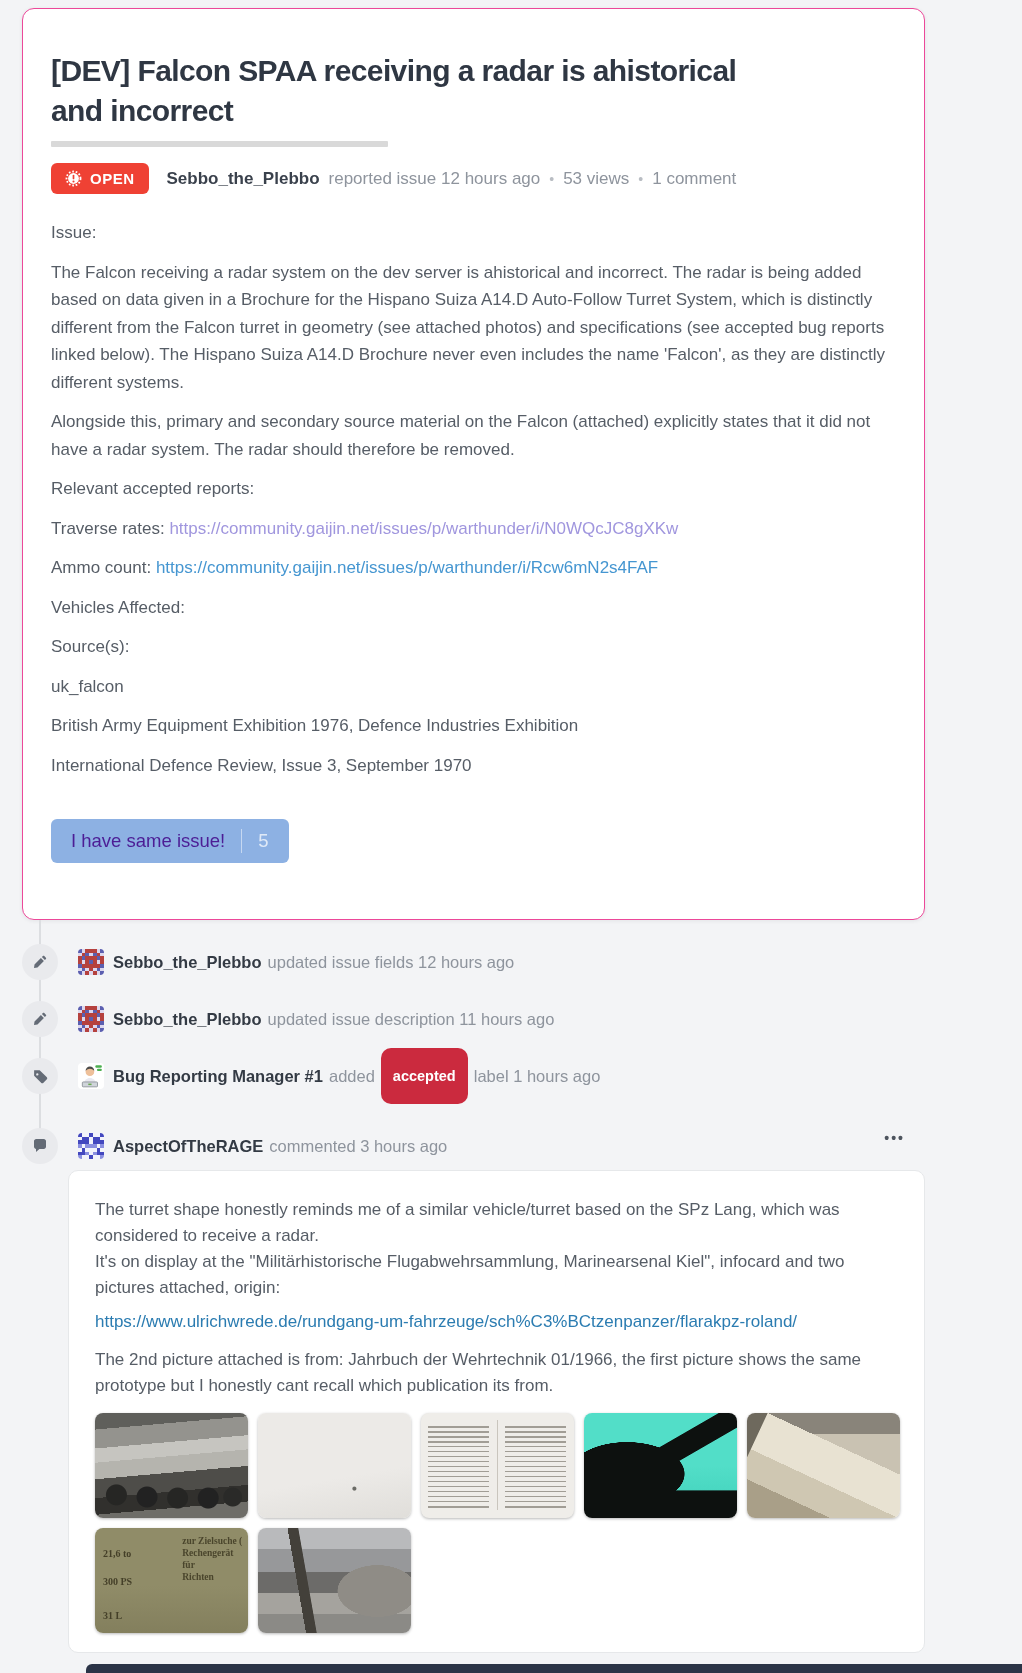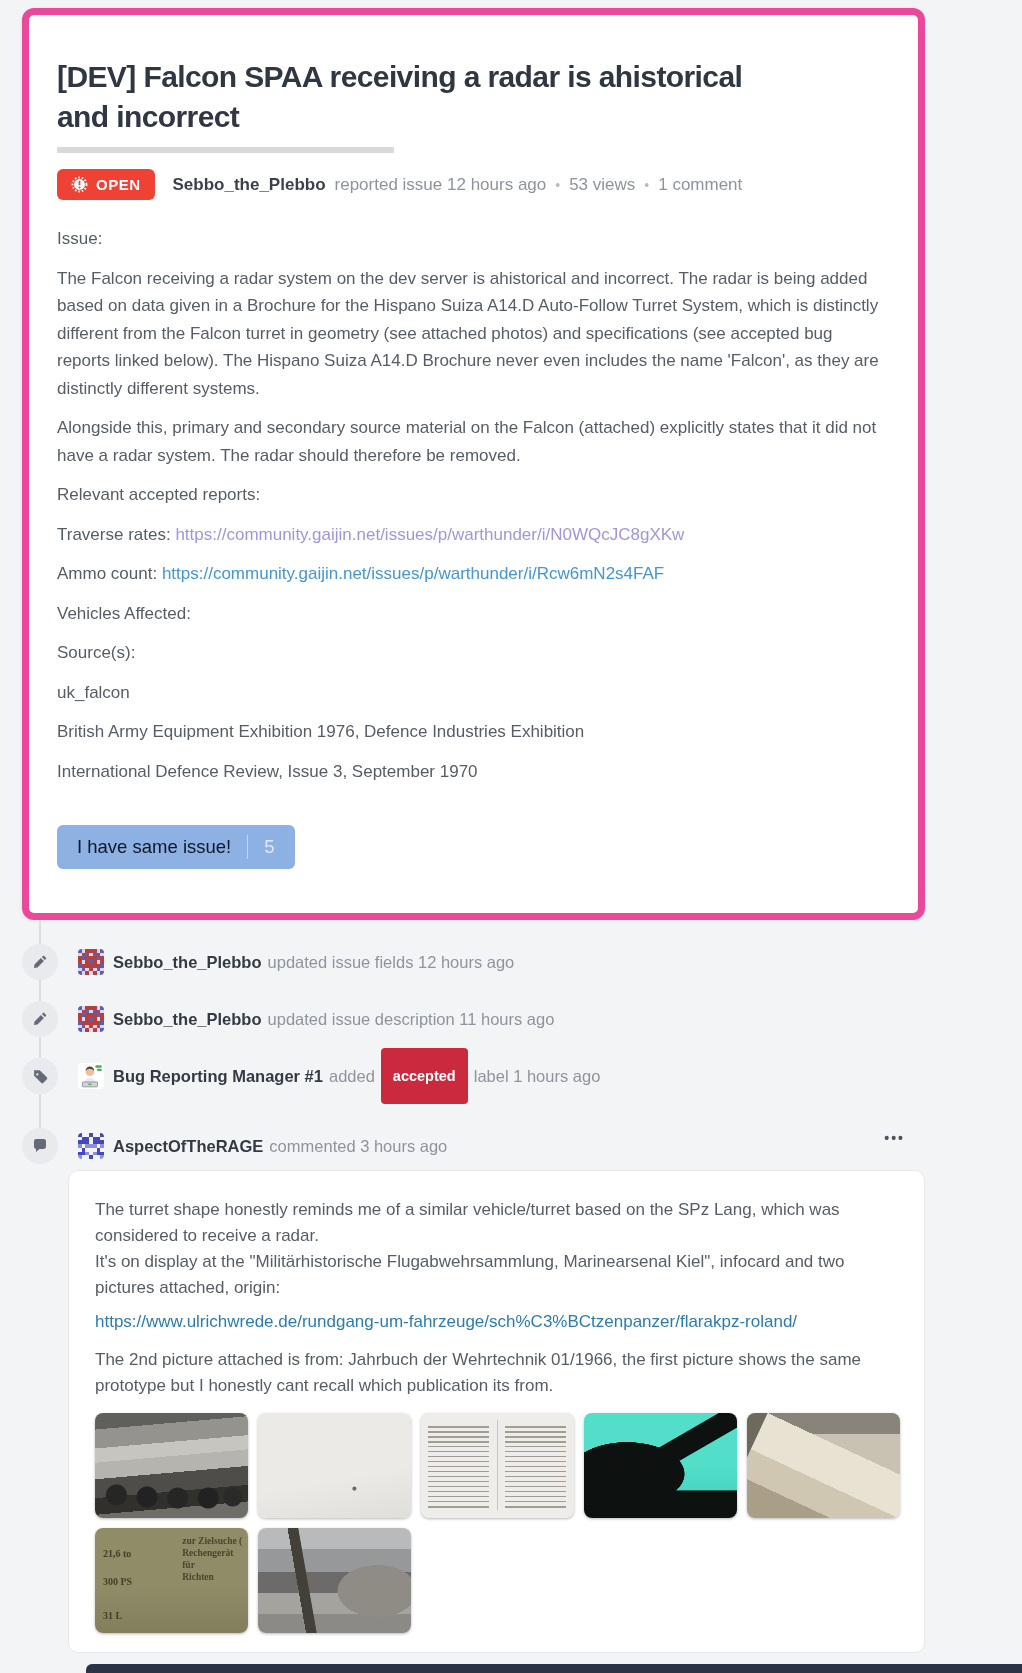--- a/index.html
+++ b/index.html
@@ -8,21 +8,21 @@
     background:#f3f4f6;
     font-family:"Liberation Sans", sans-serif;
     position:relative;
     overflow:hidden;
     color:#565d66;
   }
 
   
   .issue-card {
     position:absolute; left:22px; top:8px; width:903px; height:912px;
-    background:#ffffff; border:7px solid #ec4899; border-radius:12px;
+    background:#ffffff; border:1px solid #ec4899; border-radius:12px;
     box-shadow:0 1px 4px rgba(25,30,40,.07);
     padding:42px 28px 0 28px; overflow:hidden;
   }
   .issue-title {
     font-size:30px; font-weight:700; color:#2f3743;
     line-height:40px; letter-spacing:-0.6px;
   }
   .issue-title span { white-space:nowrap; }
   .title-underline {
     width:337px; height:6px; background:#d9d9d9; margin-top:10px; border-radius:1px;
@@ -40,39 +40,39 @@
   .body-text p { font-size:17px; line-height:27.5px; color:#565d66; margin-top:12px; }
   .body-text p.first { margin-top:25px; }
   a.link-visited { color:#a096de; text-decoration:none; }
   a.link-blue { color:#4596d1; text-decoration:none; }
 
   .same-issue-btn {
     margin-top:40px; display:inline-flex; align-items:center;
     background:#8db1e3; border:none; border-radius:6px; height:44px;
     padding:0 20px; cursor:pointer;
   }
-  .same-issue-btn .lbl { color:#0f172a; font-size:18.5px; }
+  .same-issue-btn .lbl { color:#4c1d95; font-size:18.5px; }
   .same-issue-btn .div { width:1px; height:24px; background:rgba(255,255,255,.5); margin:0 16px; }
   .same-issue-btn .cnt { color:#dfe9f7; font-size:18.5px; }
 
   
   .timeline { position:absolute; left:22px; top:920px; width:903px; }
   .tl-line { position:absolute; left:17px; top:0; width:2px; height:226px; background:#dcdee1; }
   .tl-row { position:absolute; left:0; height:36px; display:flex; align-items:center; width:100%; }
   .tl-row.r1 { top:24px; } .tl-row.r2 { top:81px; } .tl-row.r3 { top:138px; } .tl-row.r4 { top:208px; }
   .tl-circle {
     width:36px; height:36px; border-radius:50%; background:#e9eaed;
     display:flex; align-items:center; justify-content:center; flex:0 0 36px; z-index:2;
   }
   .tl-avatar { width:26px; height:26px; border-radius:4px; margin-left:20px; flex:0 0 26px; overflow:hidden; }
   .tl-text { margin-left:9px; font-size:16.5px; color:#8e949d; display:flex; align-items:center; gap:6px; white-space:nowrap; }
   .tl-text .usr { font-weight:700; color:#333a44; }
   .accepted-badge {
     background:#cb2a3e; color:#fff; font-weight:700; font-size:14.5px;
-    padding:20px 12px; border-radius:4px; display:inline-block;
+    padding:20px 12px; border-radius:10px; display:inline-block;
   }
   .more-dots {
     position:absolute; right:20px; top:2px; color:#4d545e; font-size:14px;
     letter-spacing:2px; font-weight:700; cursor:pointer;
   }
 
   
   .comment-card {
     position:absolute; left:46px; top:250px; width:857px; height:483px;
     background:#fff; border:1px solid #e6e8ea; border-radius:10px;

